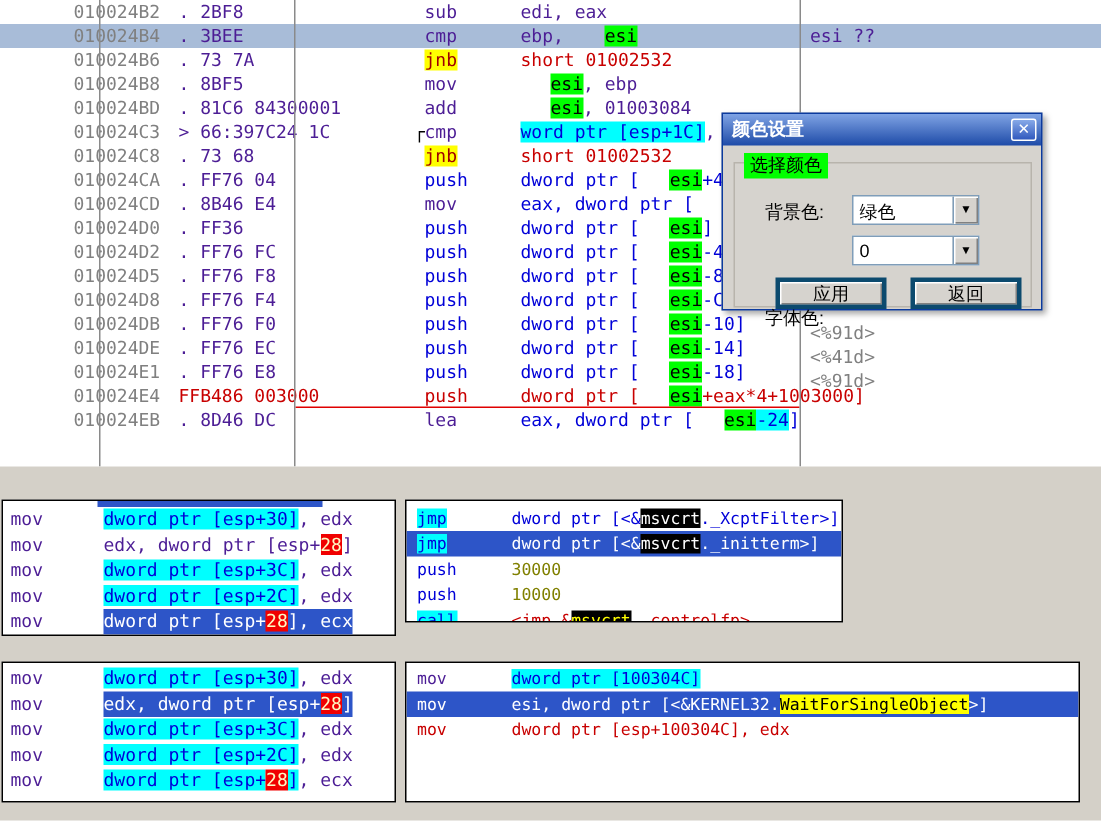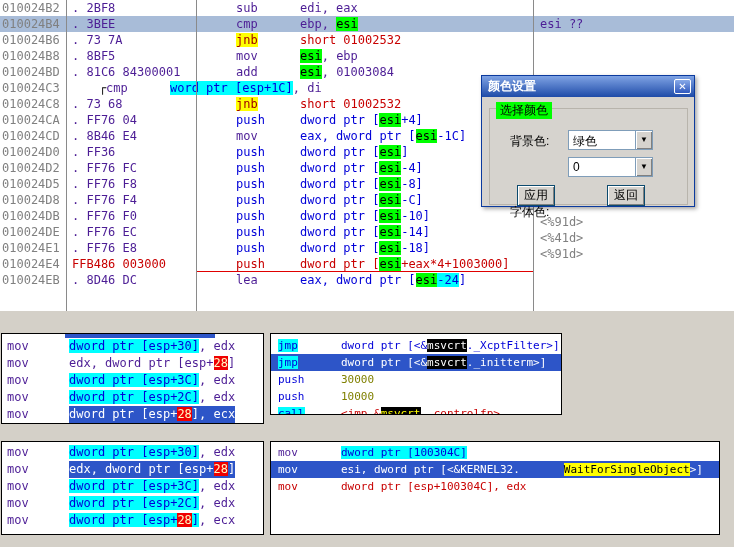--- a/index.html
+++ b/index.html
@@ -11,43 +11,43 @@
     font-size:12px; color:#000;
   }
 
   
   .listing {
     position:absolute; left:0; top:0; width:734px; height:311px;
     background:var(--codebg,#fff); overflow:hidden; z-index:0;
   }
   .vline { position:absolute; top:0; height:311px; width:1px; background:#8a8a8a; z-index:2; }
   .lrow { position:relative; height:16px; line-height:16px; display:flex; white-space:pre; }
-  .addr  { flex:none; width:67px;  padding-left:2px; color:var(--gray,#808080); }
+  .addr  { flex:none; width:67px;  padding-left:2px; color:var(--gray,#808080);margin-left:47px; }
   .bytes { flex:none; width:130px; padding-left:5px; }
   .disasm{ flex:none; width:337px; padding-left:32px; display:flex; }
   .bracket { flex:none; width:7px; }
   .mn      { flex:none; width:64px; }
   .cmt   { position:absolute; left:540px; top:0; }
   .sel-top { background:var(--selInactive,#A8BCD8); }
   .redline::after { content:''; position:absolute; left:197px; right:201px; bottom:0; height:1px; background:#E00000; }
 
   
   .seg.k  { color:#4c1d95; }
   .seg.b  { color:var(--blue,#0000D8); }
   .seg.r  { color:var(--red,#C80000); }
   .seg.o  { color:var(--olive,#808000); }
   .seg.w  { color:#fff; }
   .seg.gr { color:var(--gray,#808080);margin-top:22px; }
-  .seg.g  { background:var(--green,#00FF00); }
+  .seg.g  { background:var(--green,#00FF00);margin-left:20px; }
   .seg.c  { background:var(--cyan,#00FFFF); color:var(--blue,#0000D8); }
   .seg.y  { background:var(--yellow,#FFFF00); color:#A00000;text-align:right; }
   .seg.hb { background:#000; color:#fff; }
   .seg.hby{ background:#000; color:var(--yellow,#FFFF00); }
   .seg.hr { background:var(--redbg,#F00000); color:#fef9c3; }
-  .seg.hy { background:var(--yellow,#FFFF00); color:#000;margin-left:44px; }
+  .seg.hy { background:var(--yellow,#FFFF00); color:#000; }
 
   
   .panel { position:absolute; background:#fff; border:1px solid #000; overflow:hidden; z-index:1; }
   .panel-a { left:1px;   top:333px; width:263px; height:91px; padding-top:4px; }
   .panel-b { left:270px; top:333px; width:292px; height:82px; padding-top:3px; font-size:11px; }
   .panel-c { left:1px;   top:441px; width:263px; height:94px; padding-top:2px; }
   .panel-d { left:270px; top:441px; width:450px; height:94px; padding-top:2px; font-size:11px; }
   .prow { position:relative; height:17px; line-height:17px; display:flex; white-space:pre; }
   .pmn  { flex:none; width:67px; padding-left:5px; }
   .panel-b .pmn, .panel-d .pmn { width:70px; padding-left:7px; }
@@ -78,36 +78,36 @@
   .grouplabel { position:absolute; left:14px; top:5px; background:var(--green,#00FF00); padding:0 4px; z-index:1; }
   .fieldlabel { position:absolute; left:28px; }
   .lbl1 { top:36px; } .lbl2 { top:79px;margin-top:28px; }
   .dropdown { position:absolute; left:86px; width:85px; height:20px; background:#fff;
     border:1px solid #7F9DB9; display:flex;gap:24px; }
   .dd1 { top:33px; } .dd2 { top:60px; }
   .ddvalue { flex:1; padding:2px 0 0 4px; }
   .ddarrow { flex:none; width:17px; background:#D6D3CE; border-left:1px solid #7F9DB9;
     box-shadow:inset 1px 1px 0 #fff, inset -1px -1px 0 #808080;
     font-size:8px; line-height:18px; text-align:center; }
-  .dlgbtn { position:absolute; top:88px; width:38px; height:21px;
-    background:var(--dialogbg,#D6D3CE); border:1px solid #0c4a6e;
+  .dlgbtn { position:absolute; top:88px; width:74px; height:21px;
+    background:var(--dialogbg,#D6D3CE); border:3px solid #0c4a6e;
     box-shadow:inset 1px 1px 0 #fff, inset -1px -1px 0 #808080;
     font-size:12px; font-family:Liberation Sans, sans-serif; }
   .btn1 { left:35px; } .btn2 { left:125px; }
 </style>
 </head>
 <body>
 
 <div class="listing">
   <div class="lrow "><span class="addr">010024B2</span><span class="bytes seg k">. 2BF8</span><span class="disasm"><span class="bracket"></span><span class="mn"><span class="seg k">sub</span></span><span class="ops"><span class="seg k">edi, eax</span></span></span></div>
     <div class="lrow sel-top"><span class="addr">010024B4</span><span class="bytes seg k">. 3BEE</span><span class="disasm"><span class="bracket"></span><span class="mn"><span class="seg k">cmp</span></span><span class="ops"><span class="seg k">ebp, </span><span class="seg g">esi</span></span></span><span class="cmt seg k">esi ??</span></div>
     <div class="lrow "><span class="addr">010024B6</span><span class="bytes seg k">. 73 7A</span><span class="disasm"><span class="bracket"></span><span class="mn"><span class="seg y">jnb</span></span><span class="ops"><span class="seg r">short 01002532</span></span></span></div>
     <div class="lrow "><span class="addr">010024B8</span><span class="bytes seg k">. 8BF5</span><span class="disasm"><span class="bracket"></span><span class="mn"><span class="seg k">mov</span></span><span class="ops"><span class="seg g">esi</span><span class="seg k">, ebp</span></span></span></div>
     <div class="lrow "><span class="addr">010024BD</span><span class="bytes seg k">. 81C6 84300001</span><span class="disasm"><span class="bracket"></span><span class="mn"><span class="seg k">add</span></span><span class="ops"><span class="seg g">esi</span><span class="seg k">, 01003084</span></span></span></div>
-    <div class="lrow "><span class="addr">010024C3</span><span class="disasm"><span class="bracket">┌</span><span class="mn"><span class="seg k">cmp</span></span><span class="ops"><span class="seg c">word ptr [esp+1C]</span><span class="seg k">, di</span></span></span></div>
+    <div class="lrow "><span class="addr">010024C3</span><span class="bytes seg k">&gt; 66:397C24 1C</span><span class="disasm"><span class="bracket">┌</span><span class="mn"><span class="seg k">cmp</span></span><span class="ops"><span class="seg c">word ptr [esp+1C]</span><span class="seg k">, di</span></span></span></div>
     <div class="lrow "><span class="addr">010024C8</span><span class="bytes seg k">. 73 68</span><span class="disasm"><span class="bracket"></span><span class="mn"><span class="seg y">jnb</span></span><span class="ops"><span class="seg r">short 01002532</span></span></span></div>
     <div class="lrow "><span class="addr">010024CA</span><span class="bytes seg k">. FF76 04</span><span class="disasm"><span class="bracket"></span><span class="mn"><span class="seg b">push</span></span><span class="ops"><span class="seg b">dword ptr [</span><span class="seg g">esi</span><span class="seg b">+4]</span></span></span></div>
     <div class="lrow "><span class="addr">010024CD</span><span class="bytes seg k">. 8B46 E4</span><span class="disasm"><span class="bracket"></span><span class="mn"><span class="seg k">mov</span></span><span class="ops"><span class="seg b">eax, dword ptr [</span><span class="seg g">esi</span><span class="seg b">-1C]</span></span></span></div>
     <div class="lrow "><span class="addr">010024D0</span><span class="bytes seg k">. FF36</span><span class="disasm"><span class="bracket"></span><span class="mn"><span class="seg b">push</span></span><span class="ops"><span class="seg b">dword ptr [</span><span class="seg g">esi</span><span class="seg b">]</span></span></span></div>
     <div class="lrow "><span class="addr">010024D2</span><span class="bytes seg k">. FF76 FC</span><span class="disasm"><span class="bracket"></span><span class="mn"><span class="seg b">push</span></span><span class="ops"><span class="seg b">dword ptr [</span><span class="seg g">esi</span><span class="seg b">-4]</span></span></span></div>
     <div class="lrow "><span class="addr">010024D5</span><span class="bytes seg k">. FF76 F8</span><span class="disasm"><span class="bracket"></span><span class="mn"><span class="seg b">push</span></span><span class="ops"><span class="seg b">dword ptr [</span><span class="seg g">esi</span><span class="seg b">-8]</span></span></span></div>
     <div class="lrow "><span class="addr">010024D8</span><span class="bytes seg k">. FF76 F4</span><span class="disasm"><span class="bracket"></span><span class="mn"><span class="seg b">push</span></span><span class="ops"><span class="seg b">dword ptr [</span><span class="seg g">esi</span><span class="seg b">-C]</span></span></span><span class="cmt seg gr">&lt;%91d&gt;</span></div>
     <div class="lrow "><span class="addr">010024DB</span><span class="bytes seg k">. FF76 F0</span><span class="disasm"><span class="bracket"></span><span class="mn"><span class="seg b">push</span></span><span class="ops"><span class="seg b">dword ptr [</span><span class="seg g">esi</span><span class="seg b">-10]</span></span></span><span class="cmt seg gr">&lt;%41d&gt;</span></div>
     <div class="lrow "><span class="addr">010024DE</span><span class="bytes seg k">. FF76 EC</span><span class="disasm"><span class="bracket"></span><span class="mn"><span class="seg b">push</span></span><span class="ops"><span class="seg b">dword ptr [</span><span class="seg g">esi</span><span class="seg b">-14]</span></span></span><span class="cmt seg gr">&lt;%91d&gt;</span></div>
     <div class="lrow "><span class="addr">010024E1</span><span class="bytes seg k">. FF76 E8</span><span class="disasm"><span class="bracket"></span><span class="mn"><span class="seg b">push</span></span><span class="ops"><span class="seg b">dword ptr [</span><span class="seg g">esi</span><span class="seg b">-18]</span></span></span></div>

